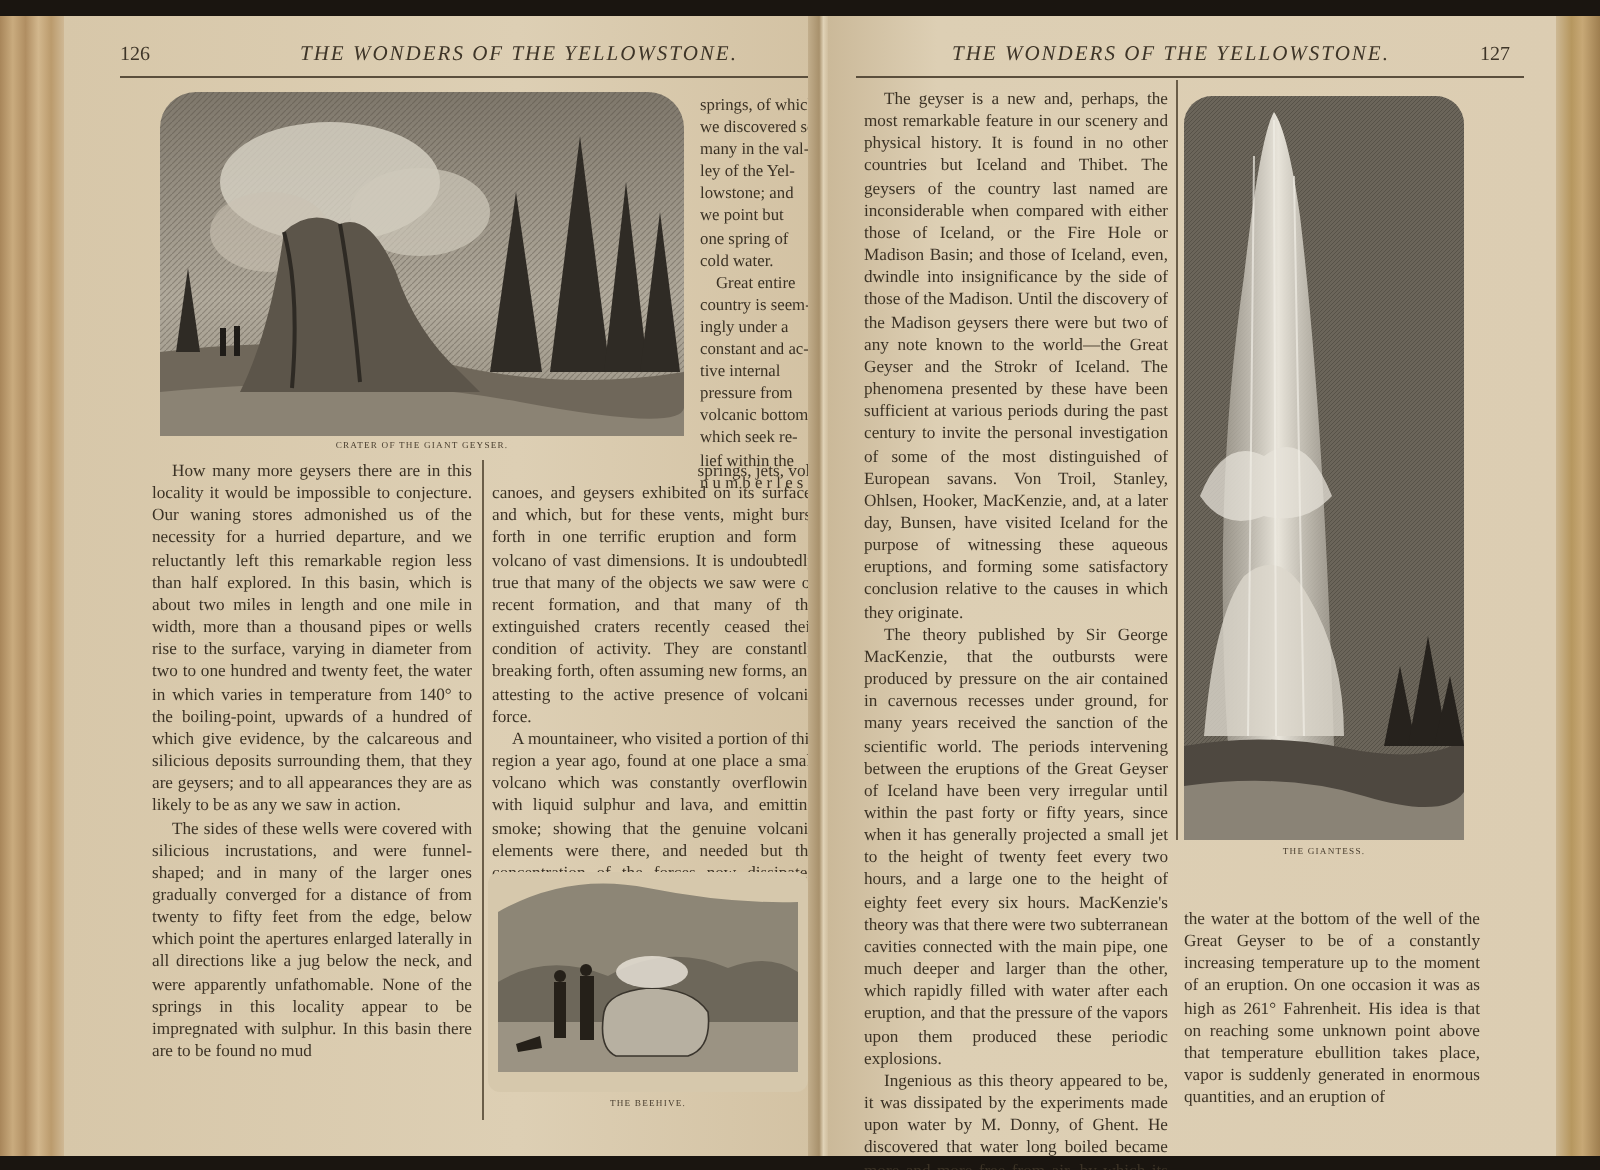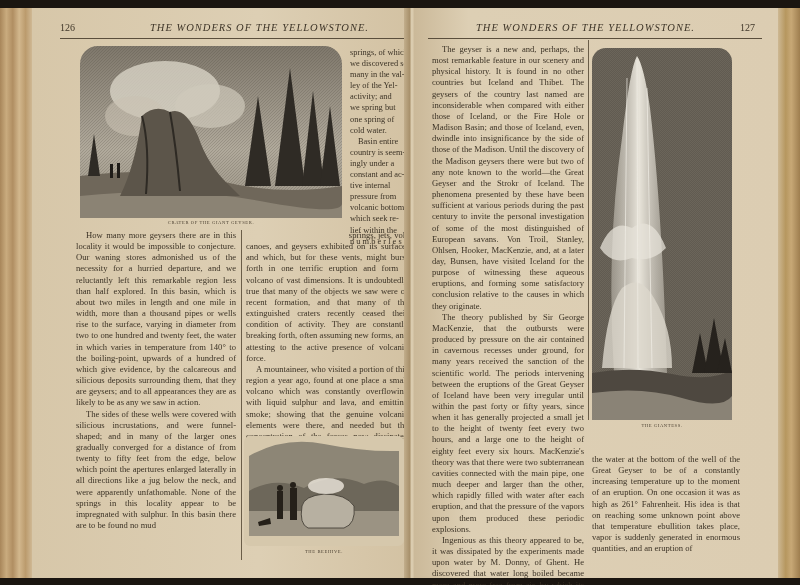--- a/index.html
+++ b/index.html
@@ -74,25 +74,25 @@
         </g>
       </svg>
     </div>
     <div class="caption" style="left:48px; top:212px; width:262px;">Crater of the Giant Geyser.</div>
 
     <div class="col" style="left:318px; top:39px; width:58px; font-size:8.4px; line-height:11.1px;">
       <div>springs, of which</div>
       <div>we discovered so</div>
       <div>many in the val-</div>
       <div>ley of the Yel-</div>
-      <div>activity; and</div>
-      <div>we spring but</div>
+      <div>lowstone; and</div>
+      <div>we point but</div>
       <div>one spring of</div>
       <div>cold water.</div>
-      <div style="text-indent:8px;">Basin entire</div>
+      <div style="text-indent:8px;">Great entire</div>
       <div>country is seem-</div>
       <div>ingly under a</div>
       <div>constant and ac-</div>
       <div>tive internal</div>
       <div>pressure from</div>
       <div>volcanic bottom,</div>
       <div>which seek re-</div>
       <div>lief within the</div>
       <div>n u m b e r l e s s</div>
     </div>

